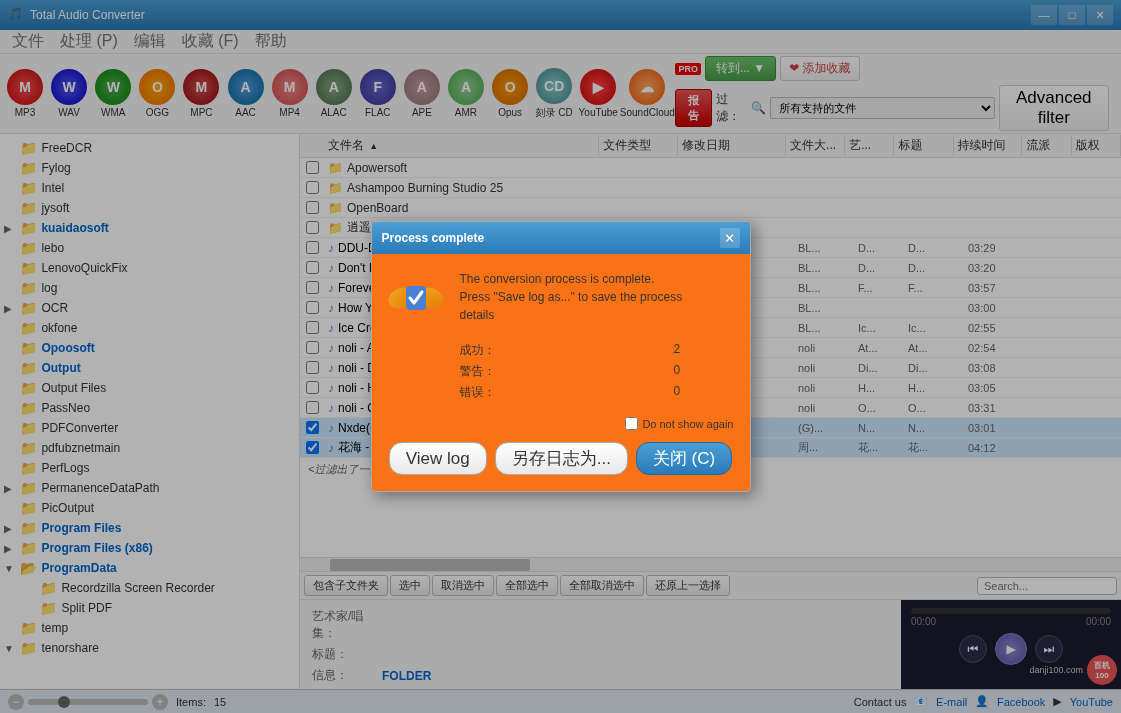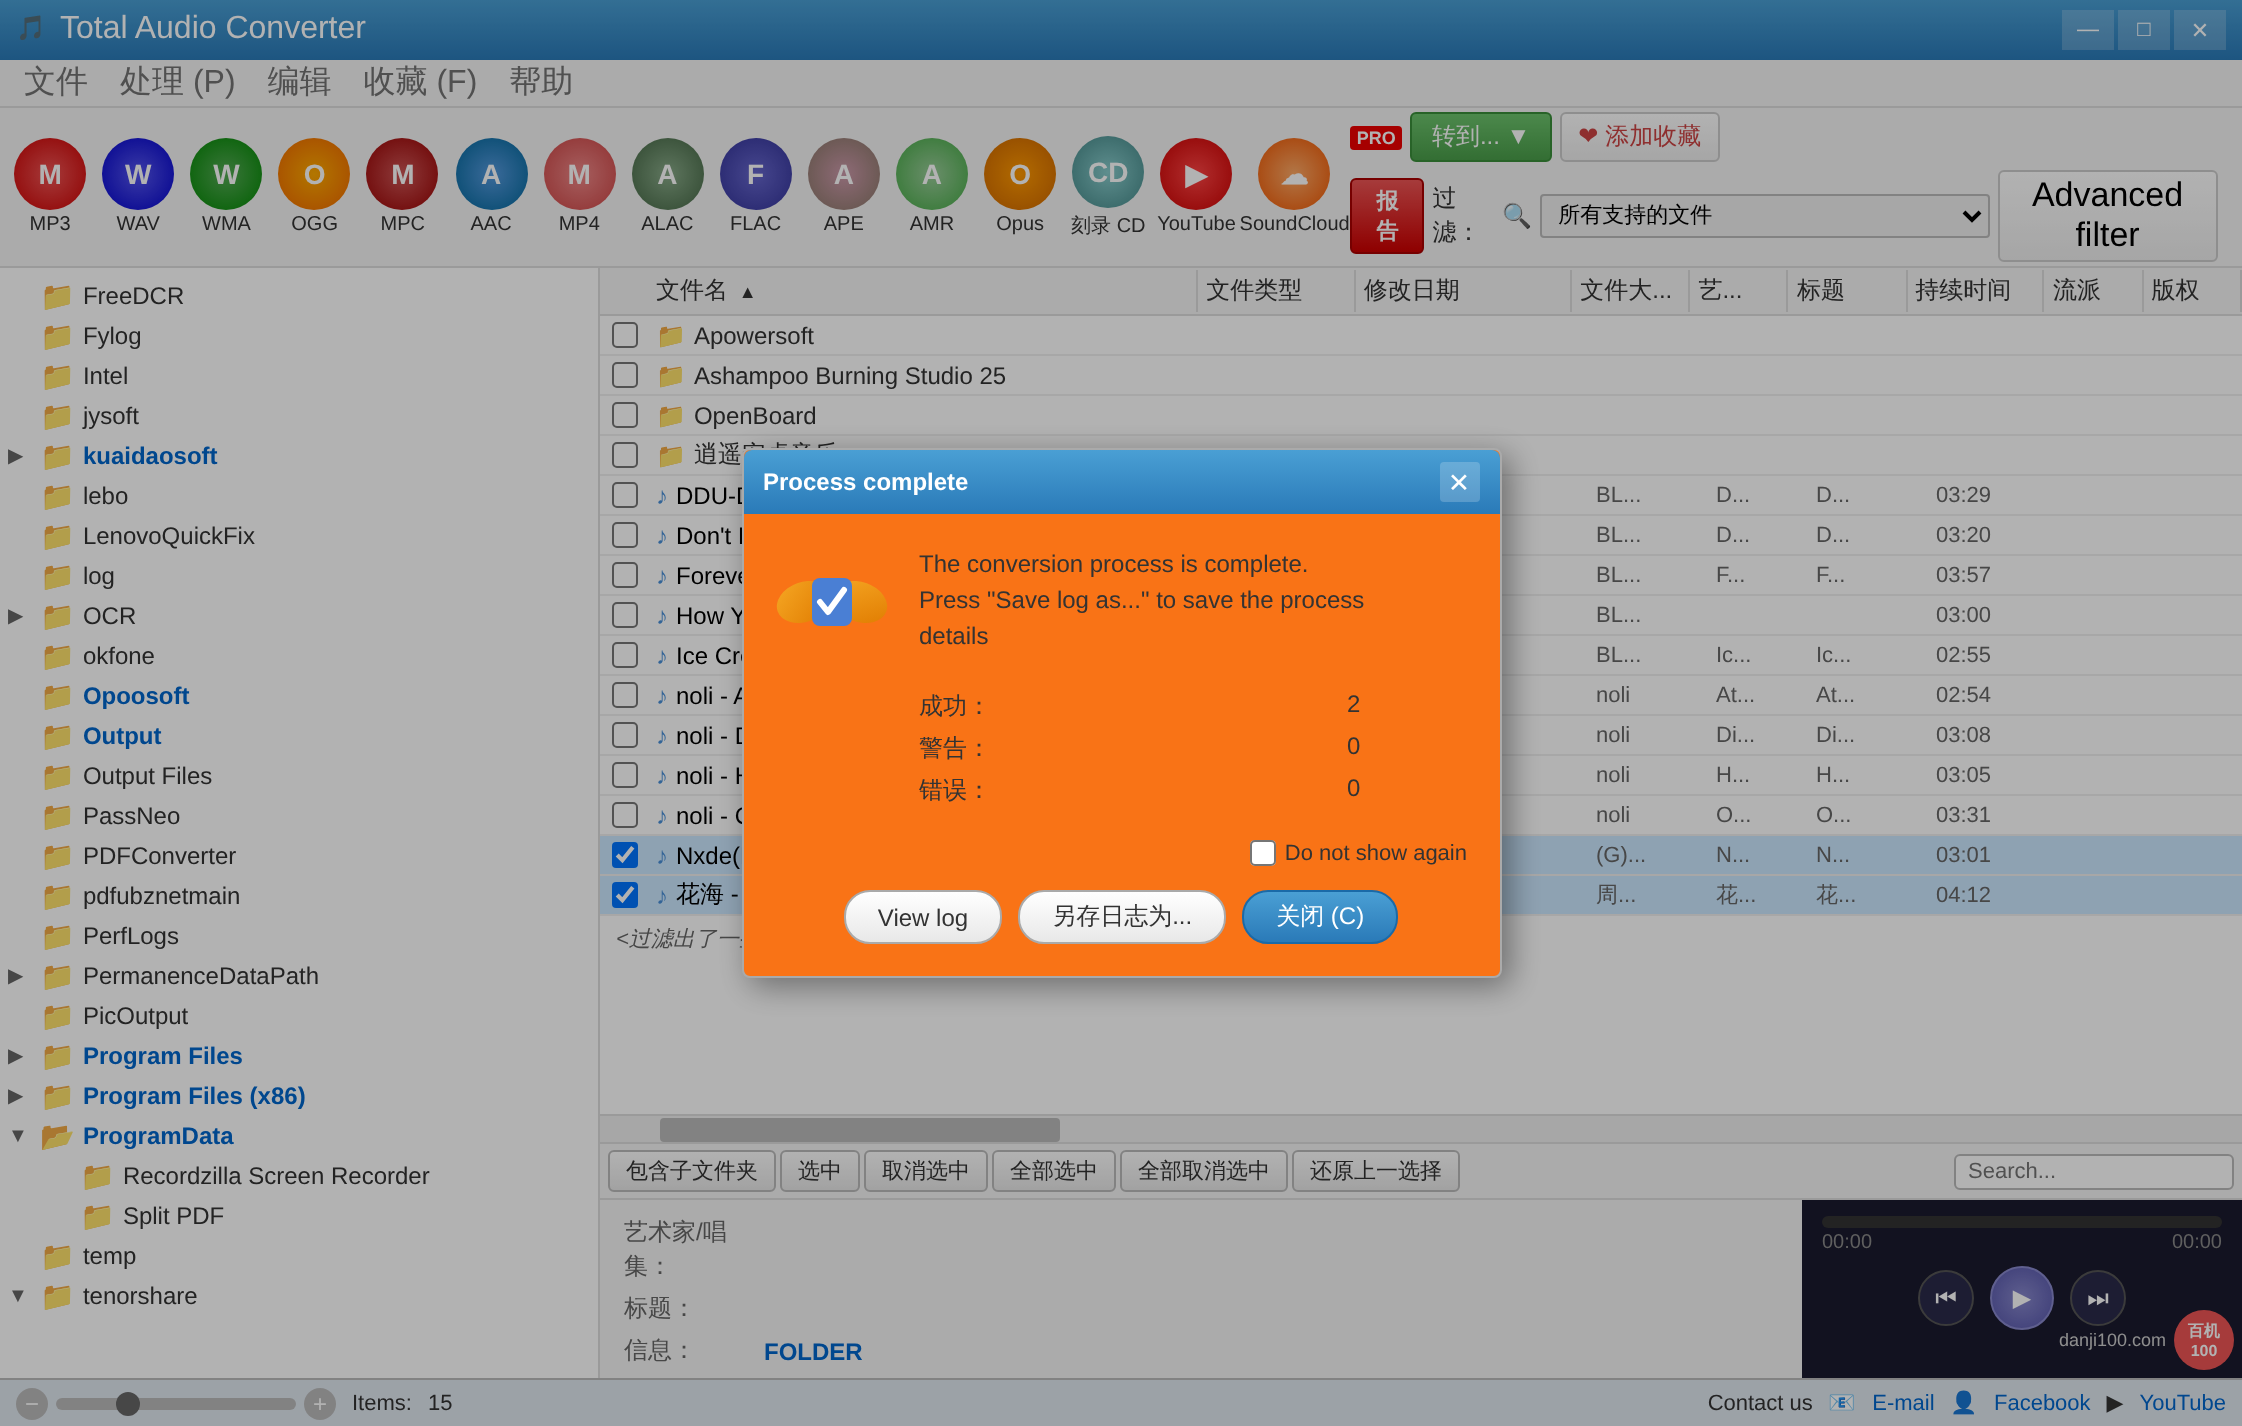--- a/index.html
+++ b/index.html
@@ -8,21 +8,21 @@
     
     .title-bar {
       background: linear-gradient(to bottom, #4a9fd4, #2a7ab8);
       height: 30px;
       display: flex;
       align-items: center;
       padding: 0 8px;
       color: white;
     }
     .title-bar-icon { width: 16px; height: 16px; margin-right: 6px; }
-    .title-bar-text { font-size: 16px; flex: 1; }
+    .title-bar-text { font-size: 12px; flex: 1; }
     .title-bar-buttons { display: flex; gap: 2px; }
     .title-btn {
       width: 26px; height: 20px;
       background: rgba(255,255,255,0.2);
       border: none; color: white; cursor: pointer;
       display: flex; align-items: center; justify-content: center;
       font-size: 11px;
     }
 
     
@@ -481,21 +481,21 @@
       display: flex;
       justify-content: center;
       gap: 8px;
     }
     .modal-btn {
       padding: 4px 16px;
       background: linear-gradient(to bottom, #fff, #e8e8e8);
       border: 1px solid #aaa;
       border-radius: 13px;
       cursor: pointer;
-      font-size: 12px;
+      font-size: 17px;
       color: #333;
       text-align: center;
     }
     .modal-btn.primary {
       background: linear-gradient(to bottom, #4a9fd4, #2a7ab8);
       color: white;
       border-color: #1a6aa8;
     }
   </style>
 </head>

